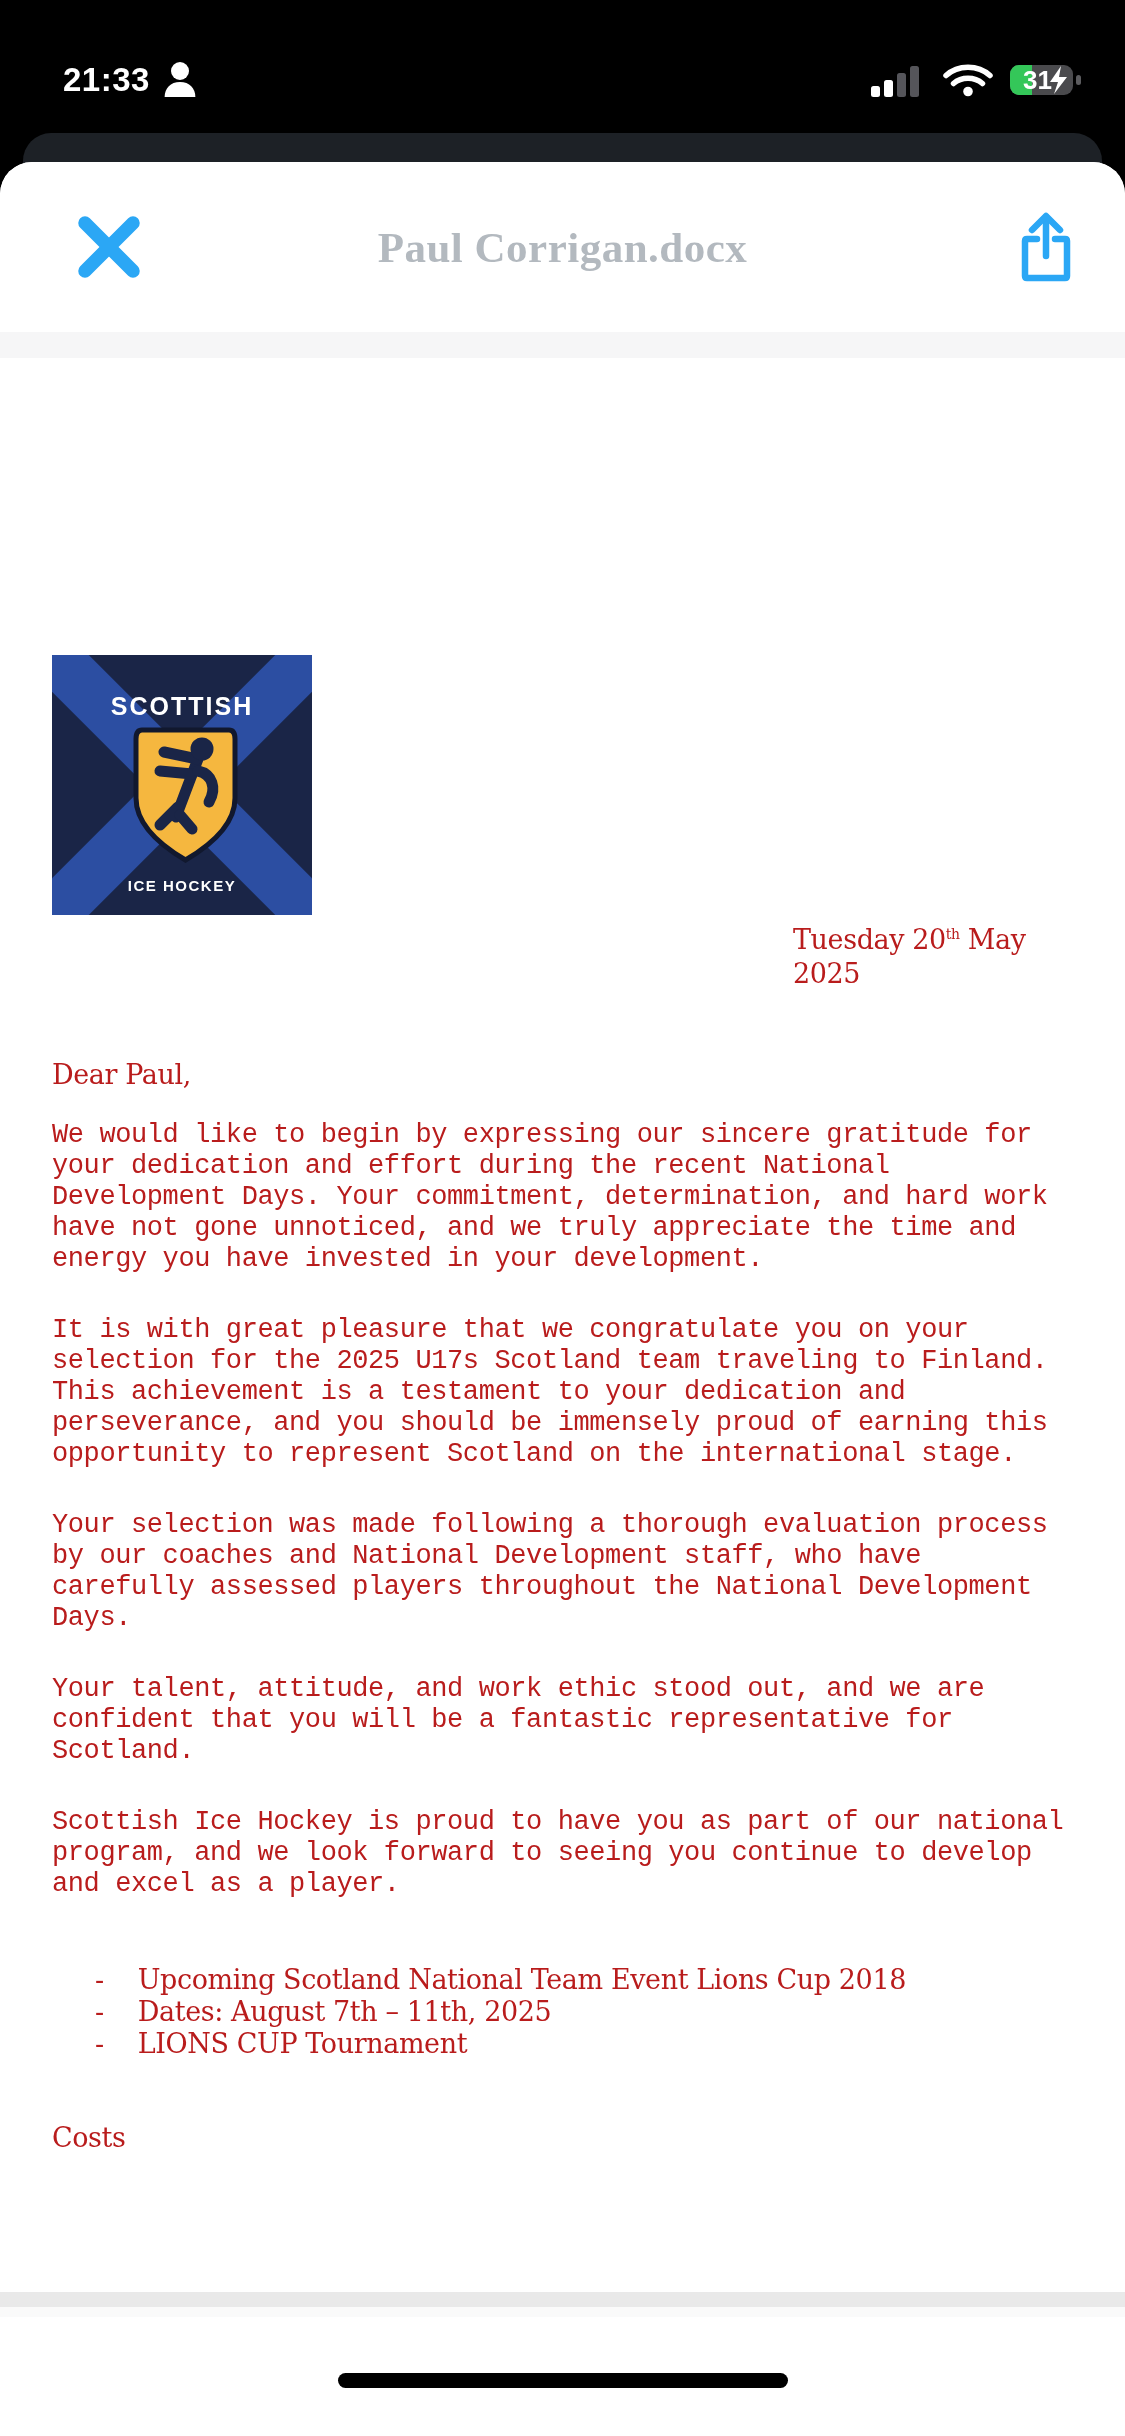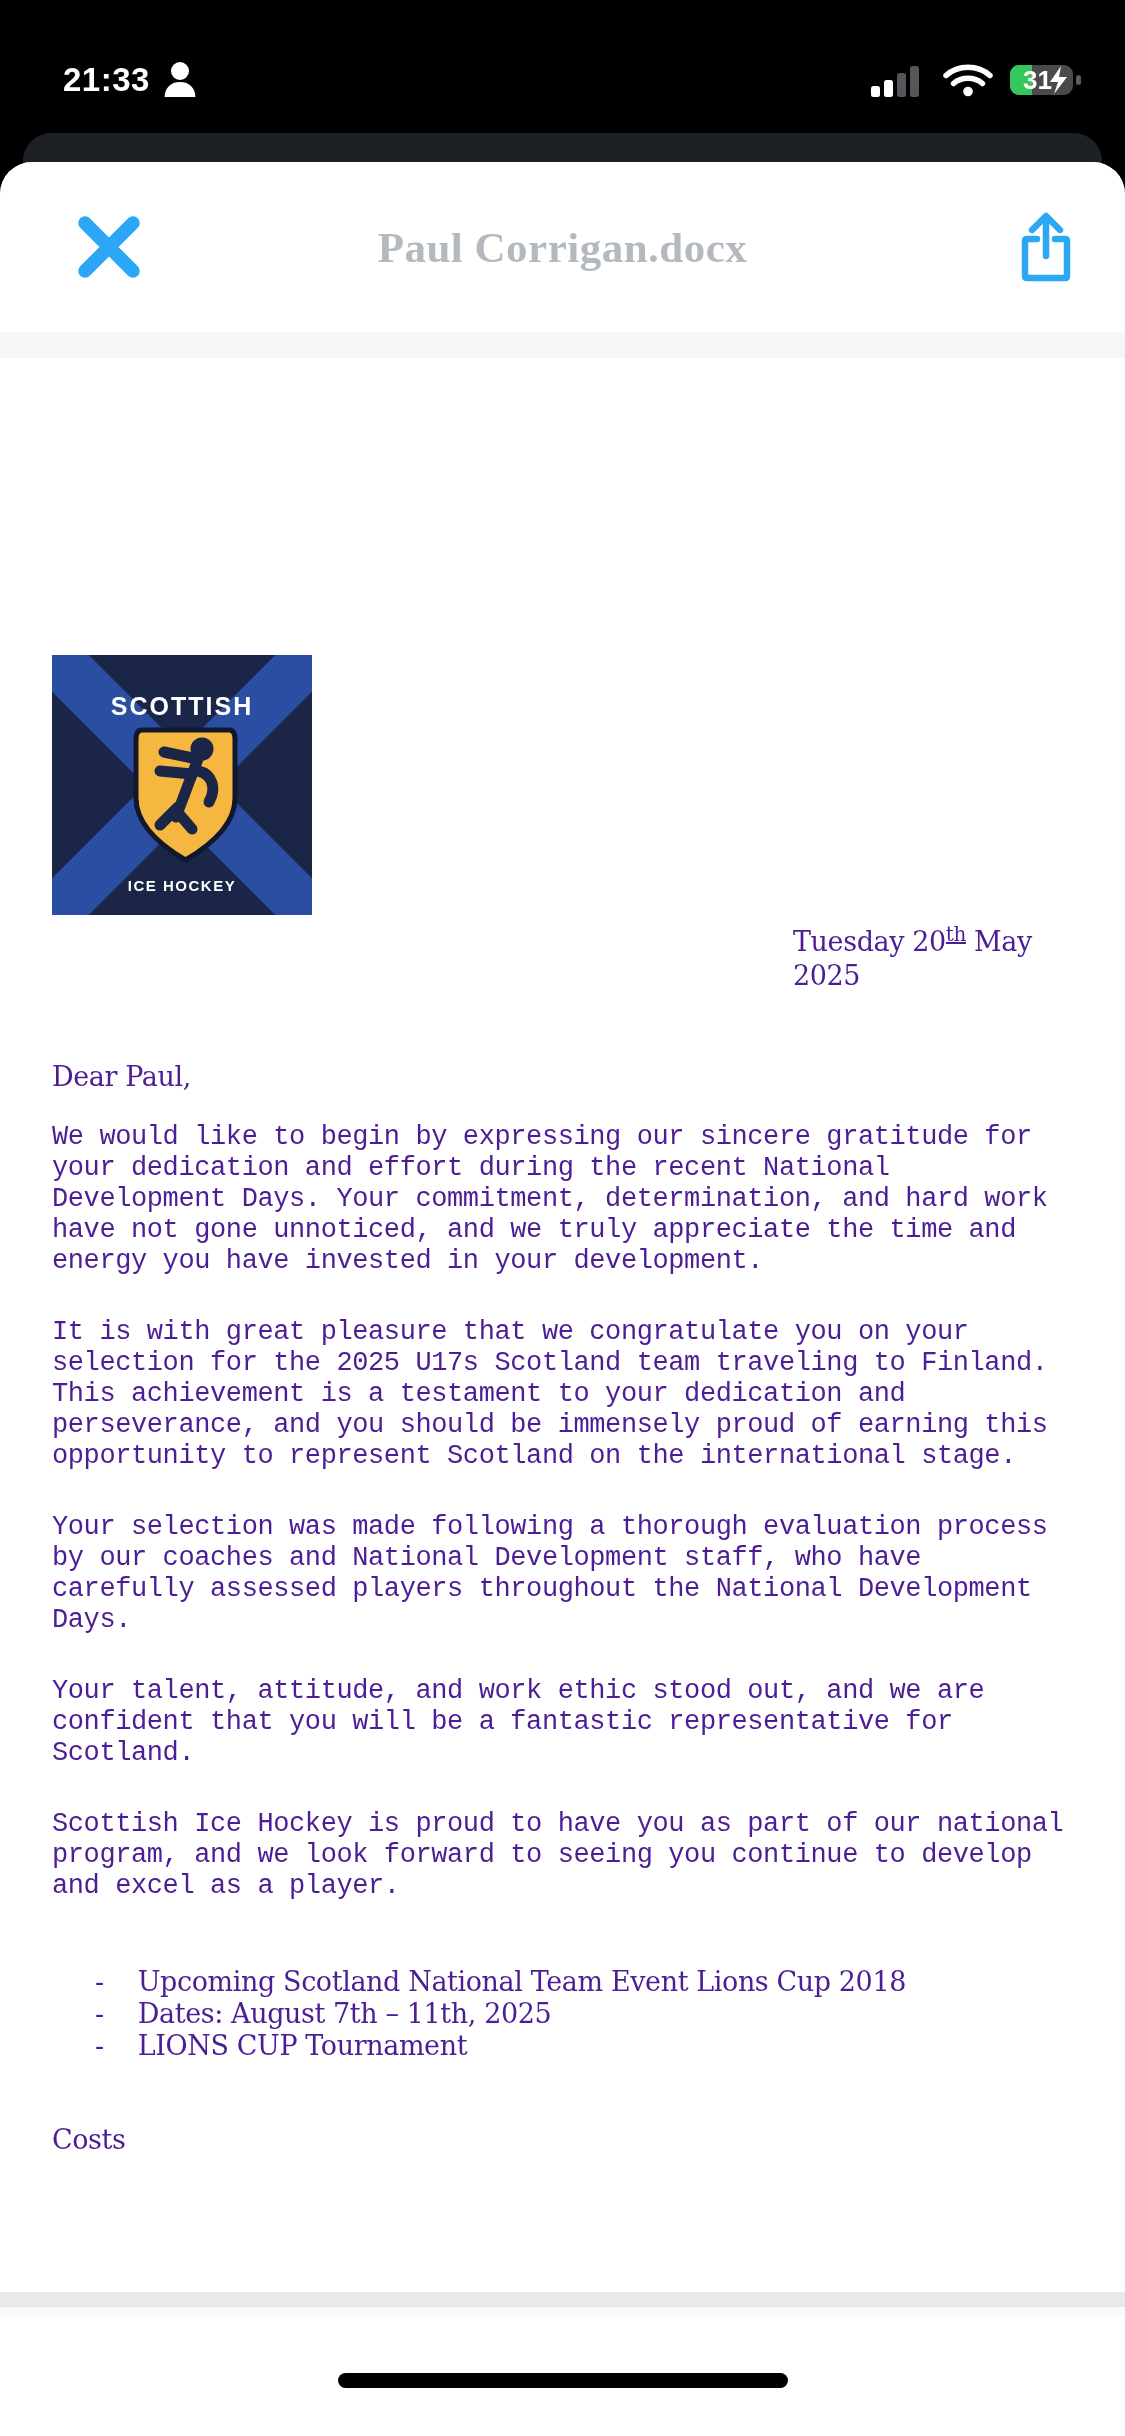--- a/index.html
+++ b/index.html
@@ -50,28 +50,28 @@
     position:absolute; top:170px; bottom:0; left:0; right:0;
     background:#f6f6f7;
   }
   .page-top-gap { height:26px; background:#f6f6f7; }
   .page {
     background:#fff; width:100%;
   }
   .page-1 {
     height:1934px; padding:297px 52px 0 52px;
     font-family:"DejaVu Serif", serif;
-    font-size:27px; line-height:31px; letter-spacing:-0.4px; color:#4c1d95;
+    font-size:27px; line-height:31px; letter-spacing:-0.4px; color:#b91c1c;
   }
   .page-separator { height:15px; background:#e9e9e9; }
   .page-separator-soft { height:10px; background:#fafafa; }
   .page-2 { height:129px; }
 
   .letter-date { width:280px; margin:-4px 0 0 auto; line-height:34px; }
-  .letter-date sup { font-size:20px;text-decoration:underline; }
+  .letter-date sup { font-size:14px; }
   .salutation { margin-top:68px; }
   .letter-paragraph { margin-top:40px;font-family:Liberation Mono, monospace; }
   .letter-paragraph.first { margin-top:30px; }
   .bullet-list { margin-top:64px; list-style:none; }
   .bullet-item { display:flex; gap:34px; padding-left:43px; line-height:32px; }
   .costs-heading { margin-top:62px; }
 
   
   .home-indicator {
     position:absolute; bottom:48px; left:50%; transform:translateX(-50%);

